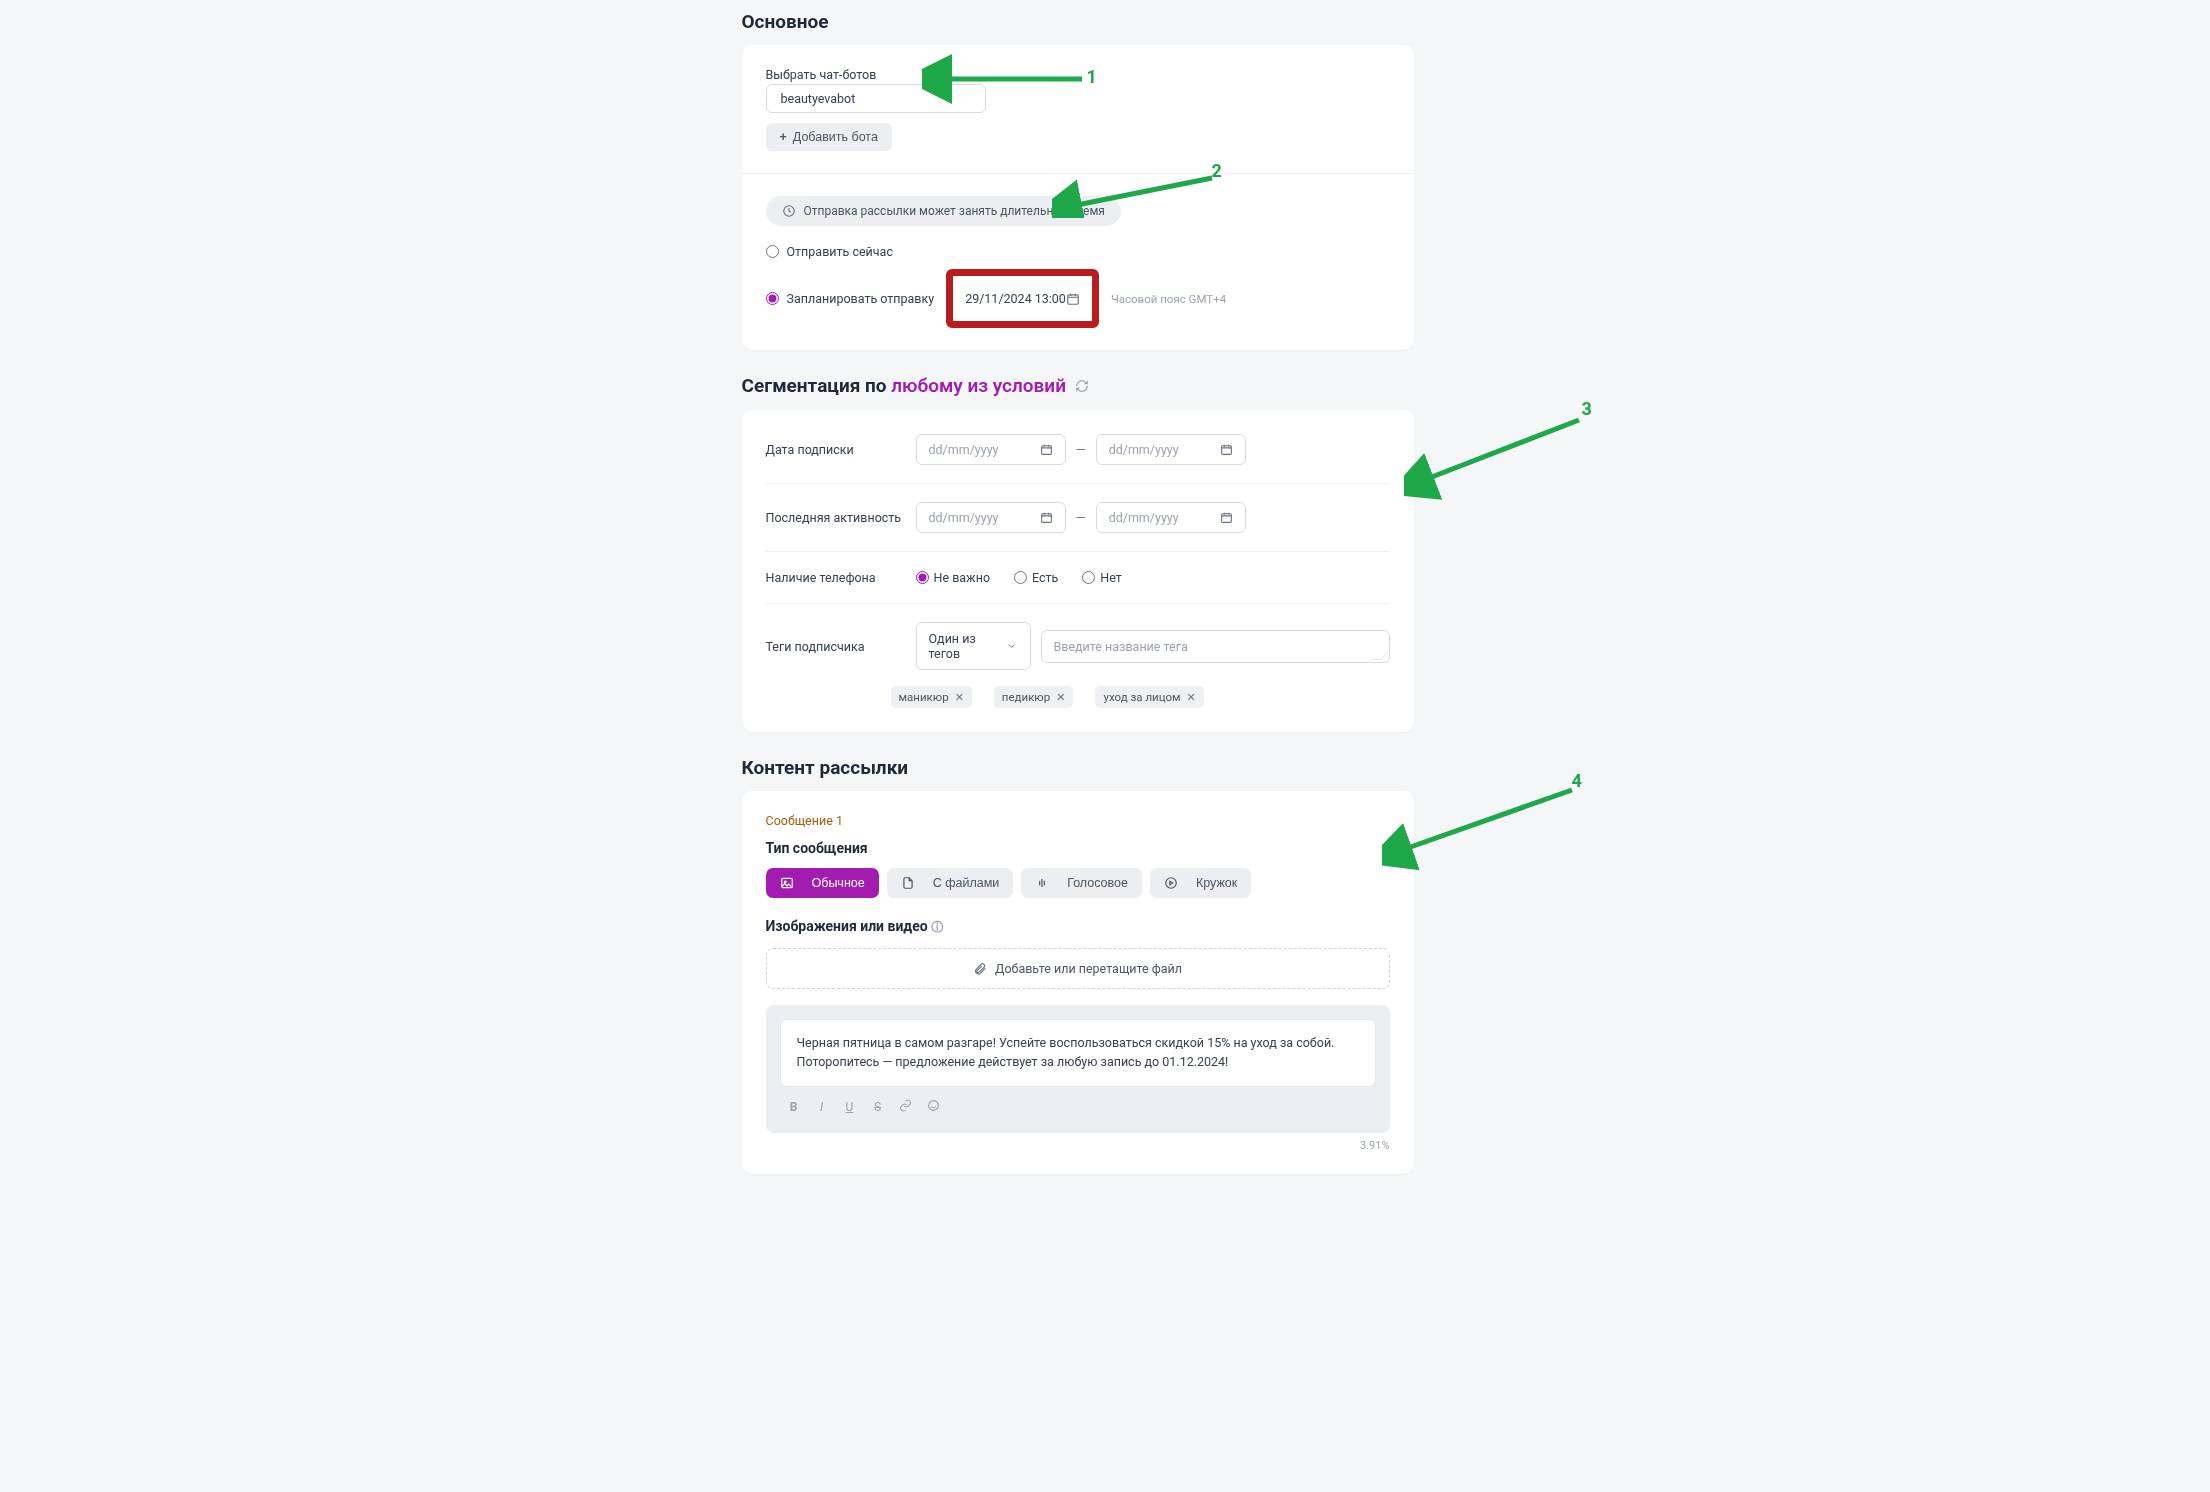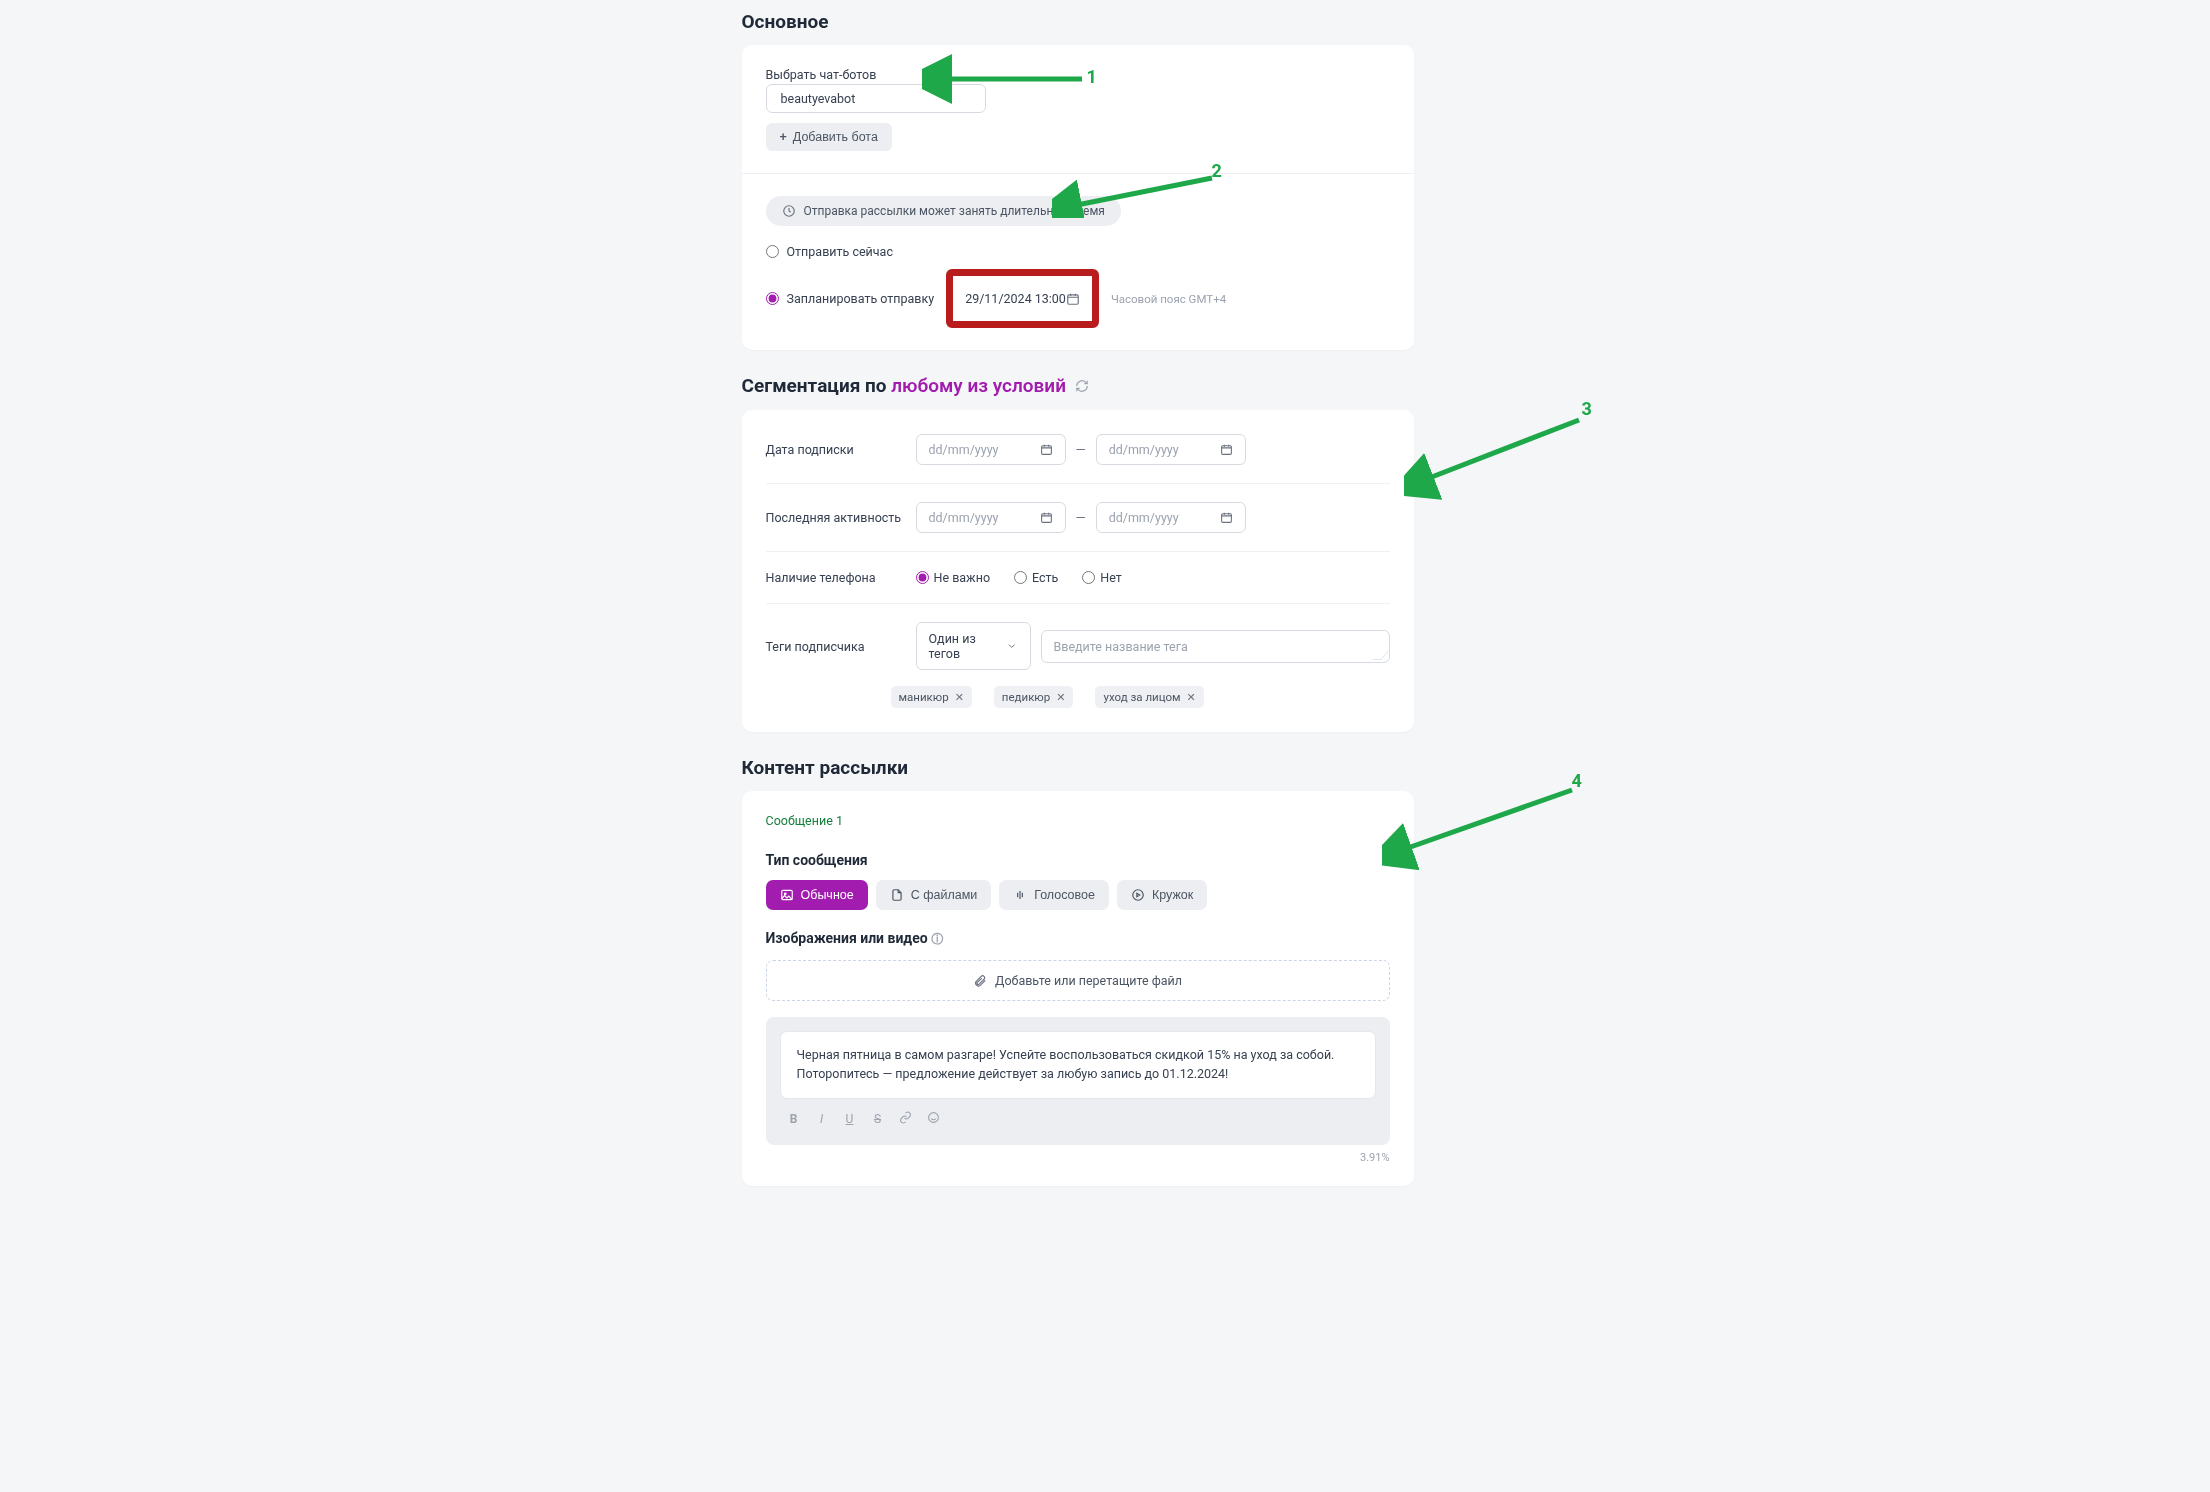--- a/index.html
+++ b/index.html
@@ -154,25 +154,25 @@
     position:relative;
   }
   .tag-input::after { content:""; position:absolute; bottom:2px; right:4px; width:8px; height:8px; border-right:1px solid #cbd5e1; border-bottom:1px solid #cbd5e1; transform:skewX(-40deg) rotate(0deg); opacity:0.6;}
   .tags-list { display:flex; gap:22px; margin-top:16px; margin-left:0; width:100%; padding-left:125px;}
   .tag-chip {
     display:inline-flex; align-items:center; gap:6px;
     background:#eef0f3; border-radius:5px; padding:4px 8px;
     font-size:11.5px; color:#4b5563;
   }
   .tag-chip .x { color:#6b7280; font-size:11px; cursor:pointer; }
-  .msg-header { font-size:12.5px; color:#15803d; margin-bottom:24px; }
+  .msg-header { font-size:12.5px; color:#a16207; margin-bottom:12px; }
   .subheader { font-size:14px; font-weight:700; color:#1f2937; margin-bottom:12px; }
   .type-row { display:flex; gap:8px; margin-bottom:20px; }
   .type-btn {
-    display:inline-flex; align-items:center; gap:7px;
+    display:inline-flex; align-items:center; gap:18px;
     border:none; border-radius:7px; padding:8px 14px;
     font-size:12.5px; cursor:pointer;
     background:#eceef1; color:#4b5563;
   }
   .type-btn.active { background:#a21caf; color:#fff; }
   .info-icon { color:#9ca3af; font-size:12px; }
   .dropzone {
     border:1px dashed #cbd5e1; border-radius:7px;
     padding:12px; font-size:12.5px; color:#4b5563;
     margin-bottom:16px; display:flex; align-items:center; justify-content:center; gap:8px;

